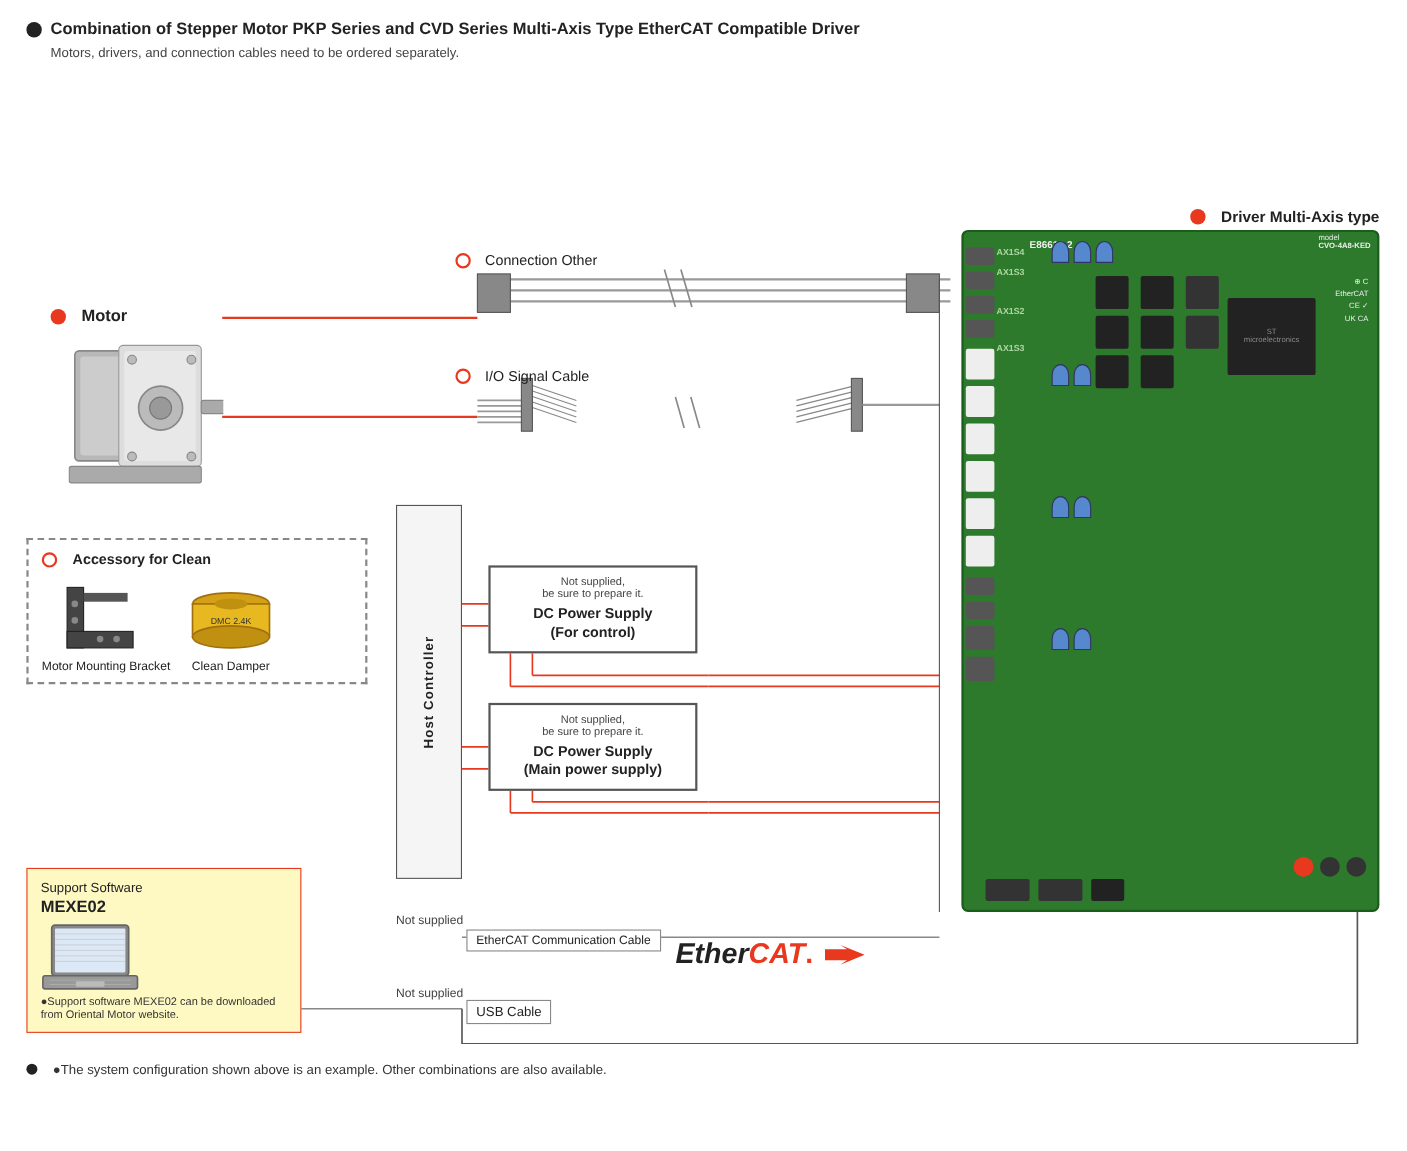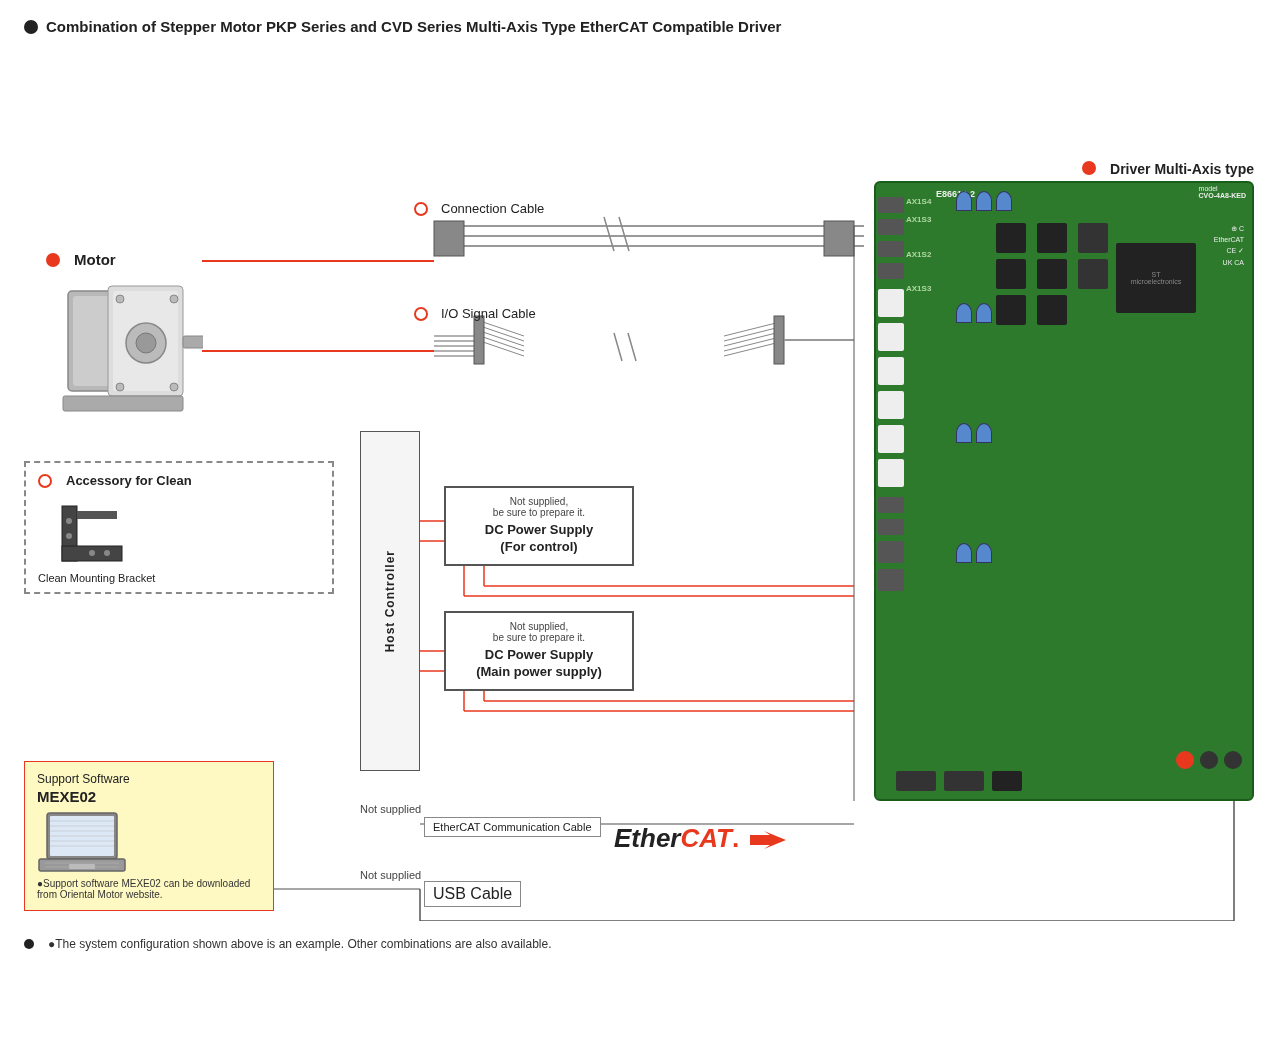--- a/index.html
+++ b/index.html
@@ -170,20 +170,21 @@
       gap: 5px;
     }
 
     
     .driver-label {
       position: absolute;
       right: 0; top: 120px;
       font-size: 14px;
       font-weight: bold;
       display: flex;
+      align-items: center;
       gap: 6px;
     }
 
     
     .host-box {
       position: absolute;
       left: 336px; top: 390px;
       width: 60px;
       height: 340px;
       border: 1.5px solid #555;
@@ -294,20 +295,21 @@
 <body>
 
 <div class="page-container">
 
   <div class="title-row">
     <div class="title-dot"></div>
     <span>
       Combination of Stepper Motor <b>PKP</b> Series and <b>CVD</b> Series Multi-Axis Type EtherCAT Compatible Driver
     </span>
   </div>
+  <div class="subtitle">Motors, drivers, and connection cables need to be ordered separately.</div>
 
   <div class="diagram">
 
     <svg class="lines-svg">
 
       <line x1="178" y1="220" x2="410" y2="220" stroke="#e8391e" stroke-width="2"></line>
 
       <line x1="178" y1="310" x2="410" y2="310" stroke="#e8391e" stroke-width="2"></line>
 
       <line x1="410" y1="185" x2="840" y2="185" stroke="#999" stroke-width="2"></line>
@@ -419,21 +421,34 @@
 
             <rect x="10" y="10" width="15" height="55" fill="#444" stroke="#222" stroke-width="1"></rect>
             <rect x="10" y="50" width="60" height="15" fill="#444" stroke="#222" stroke-width="1"></rect>
             <rect x="25" y="15" width="40" height="8" fill="#555"></rect>
 
             <circle cx="17" cy="25" r="3" fill="#888"></circle>
             <circle cx="17" cy="40" r="3" fill="#888"></circle>
             <circle cx="40" cy="57" r="3" fill="#888"></circle>
             <circle cx="55" cy="57" r="3" fill="#888"></circle>
           </svg>
-          <div class="accessory-caption">Clean Mounting Bracket</div>
+          <div class="accessory-caption">Motor Mounting Bracket</div>
+        </div>
+        <div class="accessory-item">
+          <svg class="damper-svg" viewBox="0 0 90 76">
+
+            <ellipse cx="45" cy="25" rx="35" ry="10" fill="#d4a017" stroke="#a07010" stroke-width="1.5"></ellipse>
+            <rect x="10" y="25" width="70" height="30" fill="#e8b820" stroke="#a07010" stroke-width="1.5"></rect>
+            <ellipse cx="45" cy="55" rx="35" ry="10" fill="#c09010" stroke="#a07010" stroke-width="1.5"></ellipse>
+
+            <text x="45" y="43" text-anchor="middle" font-size="8" fill="#333">DMC 2.4K</text>
+
+            <ellipse cx="45" cy="25" rx="15" ry="5" fill="#c09010"></ellipse>
+          </svg>
+          <div class="accessory-caption">Clean Damper</div>
         </div>
       </div>
     </div>
 
     <div class="software-box">
       <div class="software-title">Support Software</div>
       <div class="software-name">MEXE02</div>
       <svg class="laptop-svg" viewBox="0 0 90 64">
 
         <rect x="10" y="2" width="70" height="46" rx="3" fill="#888" stroke="#666" stroke-width="1.5"></rect>
@@ -451,21 +466,21 @@
         <line x1="8" y1="52" x2="82" y2="52" stroke="#bbb" stroke-width="0.5"></line>
         <line x1="8" y1="56" x2="82" y2="56" stroke="#bbb" stroke-width="0.5"></line>
 
         <rect x="32" y="53" width="26" height="5" rx="1" fill="#bbb"></rect>
       </svg>
       <div class="software-note">●Support software MEXE02 can be downloaded from Oriental Motor website.</div>
     </div>
 
     <div class="conn-cable-label">
       <div class="legend-dot-empty"></div>
-      <span>Connection Cable</span>
+      <span>Connection Other</span>
     </div>
 
     <div class="io-cable-label">
       <div class="legend-dot-empty"></div>
       <span>I/O Signal Cable</span>
     </div>
 
     <div class="driver-label">
       <div class="legend-dot-filled"></div>
       <span>Driver Multi-Axis type</span>
@@ -482,21 +497,21 @@
 
     <div class="dc-box" style="left: 420px; top: 570px; width: 190px;">
       <div class="dc-box-note">Not supplied,<br>be sure to prepare it.</div>
       <div class="dc-box-title">DC Power Supply<br>(Main power supply)</div>
     </div>
 
     <div style="position:absolute; left:336px; top:762px; font-size:11px; color:#444;">Not supplied</div>
     <div style="position:absolute; left:400px; top:776px; border:1px solid #888; padding:3px 8px; font-size:11px; background:#fff;">EtherCAT Communication Cable</div>
 
     <div style="position:absolute; left:336px; top:828px; font-size:11px; color:#444;">Not supplied</div>
-    <div style="position:absolute; left:400px; top:840px; border:1px solid #888; padding:3px 8px; font-size:16px; background:#fff;">USB Cable</div>
+    <div style="position:absolute; left:400px; top:840px; border:1px solid #888; padding:3px 8px; font-size:12px; background:#fff;">USB Cable</div>
 
     <div class="ethercat-logo">
       <span class="ether">Ether</span><span class="cat" style="color:#e8391e; font-weight:bold; font-style:italic;">CAT</span><span style="color:#e8391e; font-weight:bold;">.</span>
       <svg style="display:inline-block; vertical-align:middle; margin-left:4px;" width="36" height="22" viewBox="0 0 36 22">
         <polygon points="0,6 20,6 14,2 36,11 14,20 20,16 0,16" fill="#e8391e"></polygon>
       </svg>
     </div>
 
     <div class="driver-pcb">
       <div class="pcb-inner">

